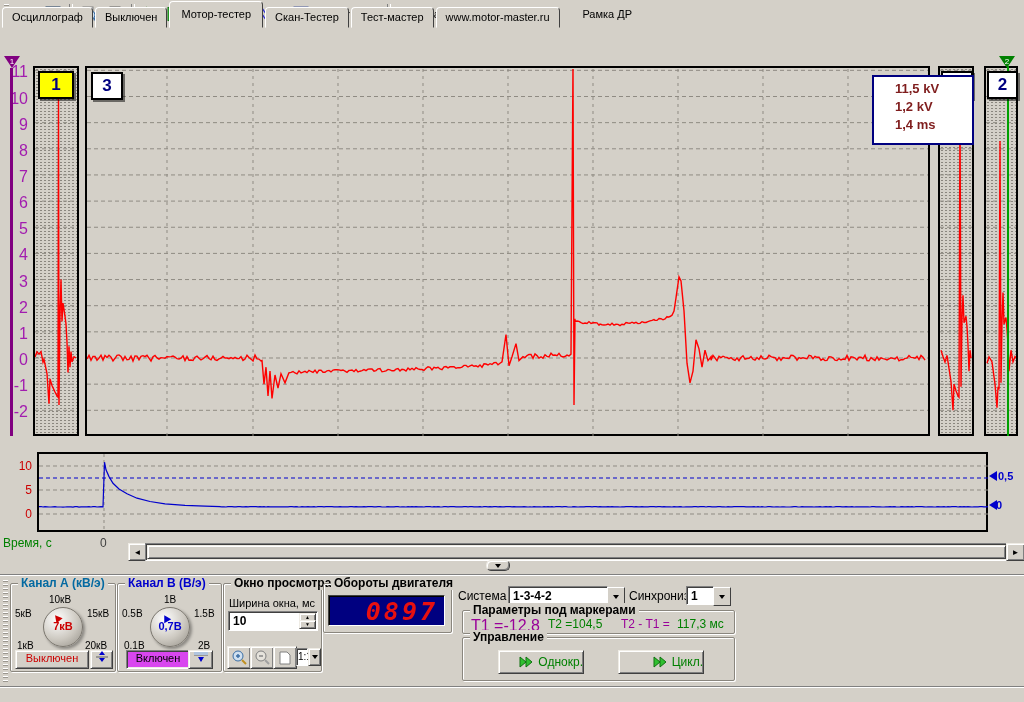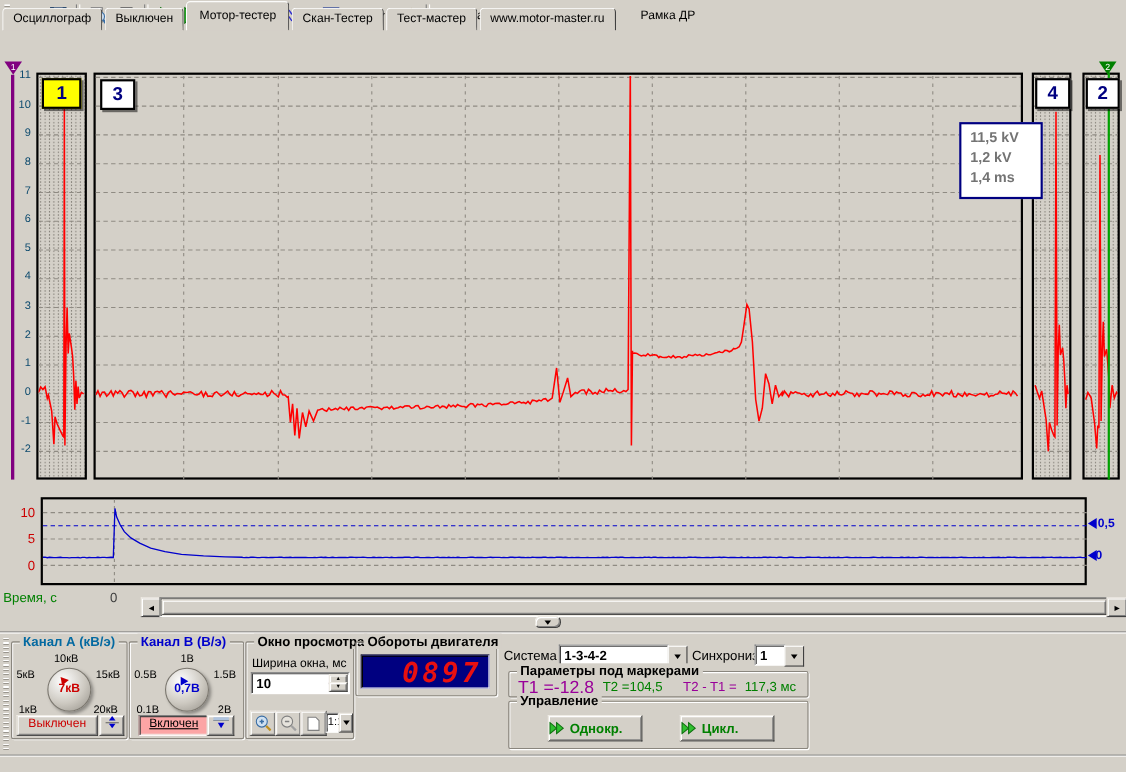--- a/index.html
+++ b/index.html
@@ -24,25 +24,25 @@
   #tabbar{left:0;top:28px;width:1024px;height:28px;display:flex;align-items:flex-end;padding-left:2px;box-sizing:border-box;}
   .tab{position:relative;height:19px;line-height:19px;padding:0 9px;background:#d4d0c8;
        border:1px solid;border-color:#fff #404040 #d4d0c8 #fff;border-radius:4px 4px 0 0;margin-right:2px;top:0px;}
   .tab.active{height:25px;line-height:25px;padding:0 11px;z-index:3;}
   
   #scope{left:0;top:56px;width:1024px;height:396px;}
   .panel{position:absolute;top:10px;height:370px;border:2px solid #000;box-sizing:border-box;background:#d4d0c8;}
   .dotted{background-image:radial-gradient(circle,#8a867e 0.7px,transparent 0.9px);background-size:4px 3px;}
   .plabel{position:absolute;border:2px solid #000;background:#fff;color:#000080;font-weight:bold;font-size:17px;
           text-align:center;box-shadow:2px 2px 0 rgba(0,0,0,0.5);z-index:6;}
-  .ylab{position:absolute;width:26px;text-align:right;color:#0c4a6e;font-size:10px;z-index:2;}
+  .ylab{position:absolute;width:26px;text-align:right;color:#a21caf;font-size:16px;z-index:2;}
   .flag{position:absolute;width:0;height:0;border-left:8px solid transparent;border-right:8px solid transparent;z-index:7;}
   .flagnum{position:absolute;top:-12px;left:-4px;width:8px;color:#fff;font-size:8px;text-align:center;}
   #readout{left:872px;top:19px;width:56px;height:60px;background:#fff;border:2px solid #000080;z-index:8;
-           color:#737373;font-weight:bold;font-size:13px;padding:3px 8px;line-height:18px;margin-top:36px;}
+           color:#7f1d1d;font-weight:bold;font-size:13px;padding:3px 21px;line-height:18px;}
   
   #tl-box{left:37px;top:452px;width:951px;height:80px;border:2px solid #000;box-sizing:border-box;background:#d4d0c8;}
   .tl-ylab{position:absolute;width:18px;text-align:right;color:#cc0000;font-size:12px;z-index:2;}
   .bluemark{position:absolute;width:0;height:0;border:5px solid transparent;border-right:8px solid #0000cc;z-index:5;}
   .bluelab{position:absolute;color:#0000cc;font-size:11px;font-weight:bold;z-index:5;}
   #xlabel{left:3px;top:536px;color:#008000;font-size:12px;}
   #xtick0{left:100px;top:536px;color:#404040;font-size:12px;}
   
   .sbtn{display:flex;align-items:center;justify-content:center;font-size:8px;color:#000;}
   
@@ -57,22 +57,22 @@
   .chbtn{position:absolute;height:17px;line-height:15px;text-align:center;font-size:11px;}
   .lcd{position:absolute;background:#000080;border:1px solid;border-color:#404040 #fff #fff #404040;
        box-shadow:inset 1px 1px 0 #000;color:#e81010;font-family:"DejaVu Sans Mono",monospace;
        font-style:italic;font-weight:bold;font-size:25px;text-align:right;letter-spacing:3px;}
   .selval{position:absolute;background:#fff;border:1px solid;border-color:#808080 #fff #fff #808080;
           box-shadow:inset 1px 1px 0 #404040;font-weight:bold;font-size:12px;padding:2px 4px;box-sizing:border-box;}
   .selarrow{position:absolute;width:16px;background:#d4d0c8;border:1px solid;border-color:#fff #404040 #404040 #fff;
             display:flex;align-items:center;justify-content:center;}
   .purple{color:#990099;}
   .green{color:#008000;text-align:center;}
-  .gobtn{position:absolute;width:84px;height:22px;display:flex;align-items:center;justify-content:flex-start;
-         font-weight:bold;color:#008000;font-size:12px;}
+  .gobtn{position:absolute;width:84px;height:22px;display:flex;align-items:center;justify-content:flex-end;
+         font-weight:normal;color:#008000;font-size:12px;}
   .gobtn svg{margin-right:4px;}
   svg.layer{position:absolute;left:0;z-index:4;pointer-events:none;}
 </style>
 </head>
 <body>
 
 <div id="app">
 
   <div id="toolbar" class="abs">
     <div class="gripper" style="height:20px;margin-right:5px;"></div>
@@ -374,21 +374,21 @@
       <span class="gtitle" style="color:#0000cc;">Канал В (В/э)</span>
       <span class="klab" style="left:46px;top:10px;text-align:center;">1В</span>
       <span class="klab" style="left:4px;top:24px;">0.5В</span>
       <span class="klab" style="left:76px;top:24px;">1.5В</span>
       <span class="klab" style="left:6px;top:56px;">0.1В</span>
       <span class="klab" style="left:80px;top:56px;">2В</span>
       <div class="knob" style="left:32px;top:23px;">
         <span class="kval" style="color:#0000cc;">0,7В</span>
         <span class="kptr" style="left:10px;top:3px;border-bottom:7px solid #0000cc;transform:rotate(-30deg);"></span>
       </div>
-      <div class="chbtn sunken" style="left:8px;top:66px;width:62px;background:#fca5a5;text-decoration:underline;">Включен</div>
+      <div class="chbtn sunken" style="left:8px;top:66px;width:62px;background:#d946ef;">Включен</div>
       <div class="chbtn raised" style="left:70px;top:66px;width:23px;"><svg width="16" height="11">
             <line x1="1" y1="4" x2="15" y2="4" stroke="#606060"></line>
             <rect x="1" y="1" width="14" height="3" fill="#b0c4de"></rect>
             <polygon points="8,11 11,6 5,6" fill="#0000cc"></polygon>
           </svg></div>
     </div>
 
     <div class="group" style="left:223px;top:6px;width:97px;height:87px;">
       <span class="gtitle">Окно просмотра</span>
       <span class="abs" style="left:5px;top:13px;font-size:11px;">Ширина окна, мс</span>

